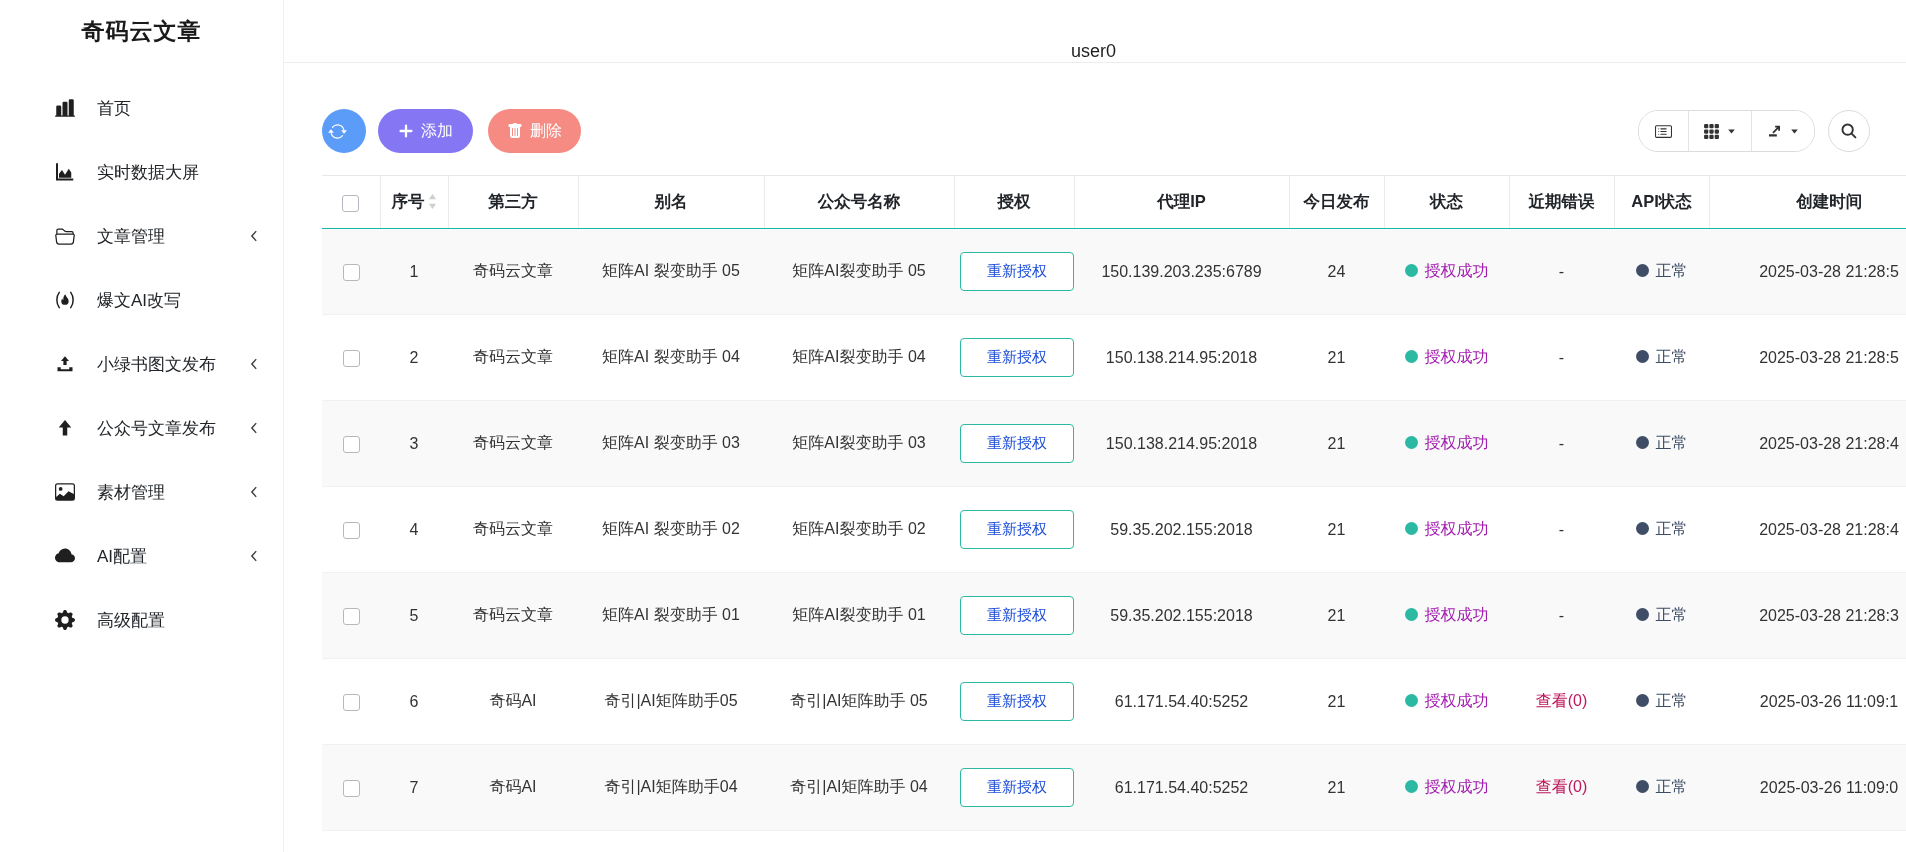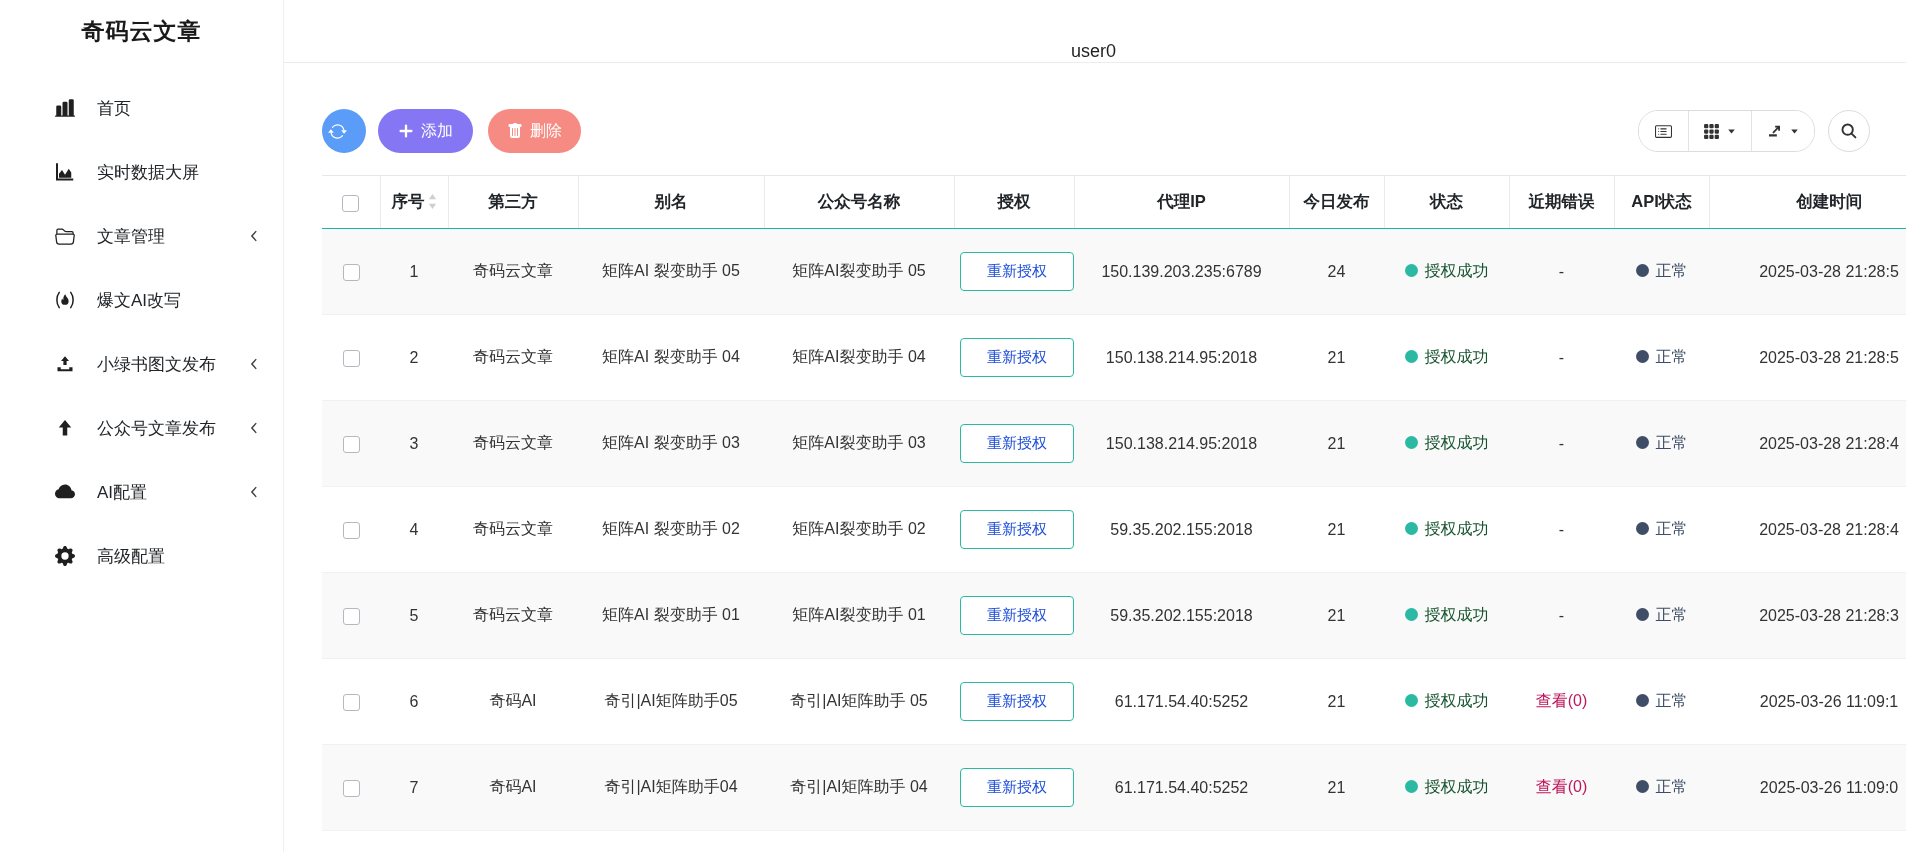--- a/index.html
+++ b/index.html
@@ -51,21 +51,21 @@
   thead th{border-top:1px solid #e7e7e7;border-bottom:1px solid #14b8a6;padding:15px 6px;font-size:16.5px;font-weight:bold;color:#212529;text-align:center;white-space:nowrap;background:#fff;}
   thead th + th{border-left:1px solid #ebebeb;}
   .th-sort{cursor:pointer;}
   .sort-ic{display:inline-block;vertical-align:-2px;margin-left:3px;}
   tbody td{padding:23px 6px;font-size:16px;color:#333;text-align:center;border-bottom:1px solid #f1f1f1;white-space:nowrap;overflow:hidden;}
   tbody tr:nth-child(odd){background:#f9f9f9;}
   .cb{appearance:none;-webkit-appearance:none;width:17px;height:17px;border:1.5px solid #b4b9bf;border-radius:3px;background:#fff;cursor:pointer;vertical-align:middle;margin:0;}
   .reauth{background:#fff;border:1px solid #2cb9a4;color:#1d4ed8;border-radius:4px;padding:9px 26px;font-size:15px;cursor:pointer;white-space:nowrap;}
   .dot{display:inline-block;width:13px;height:13px;border-radius:50%;margin-right:7px;vertical-align:-1px;}
   .dot-teal{background:#2cb9a4;}
-  .t-teal{color:#14532d;font-family:Liberation Mono, monospace;}
+  .t-teal{color:#a21caf;font-family:Liberation Mono, monospace;}
   .dot-navy{background:#3f4e66;}
   .t-navy{color:#3f4e66;}
   .err-link{color:#be185d;cursor:pointer;}
 </style>
 </head>
 <body>
 
 <svg width="0" height="0" style="position:absolute" aria-hidden="true">
   <defs>
     <symbol id="i-bar-chart" viewBox="0 0 16 16">
@@ -203,20 +203,29 @@
   <div class="side-item">
     <svg class="side-icon">
             <use href="#i-arrow-up"></use>
           </svg>
     <span class="side-label">公众号文章发布</span>
     <svg class="side-chevron">
             <use href="#i-chevron-left"></use>
           </svg>
   </div>
 
+  <div class="side-item">
+    <svg class="side-icon">
+            <use href="#i-image"></use>
+          </svg>
+    <span class="side-label">素材管理</span>
+    <svg class="side-chevron">
+            <use href="#i-chevron-left"></use>
+          </svg>
+  </div>
 
   <div class="side-item">
     <svg class="side-icon">
             <use href="#i-cloud"></use>
           </svg>
     <span class="side-label">AI配置</span>
     <svg class="side-chevron">
             <use href="#i-chevron-left"></use>
           </svg>
   </div>

